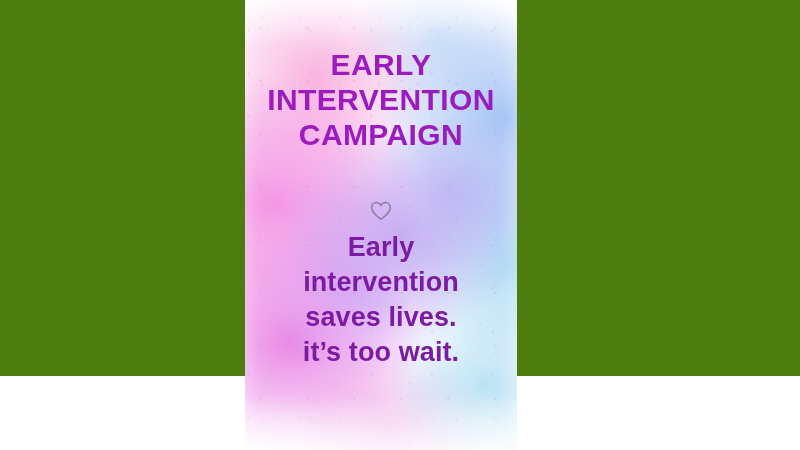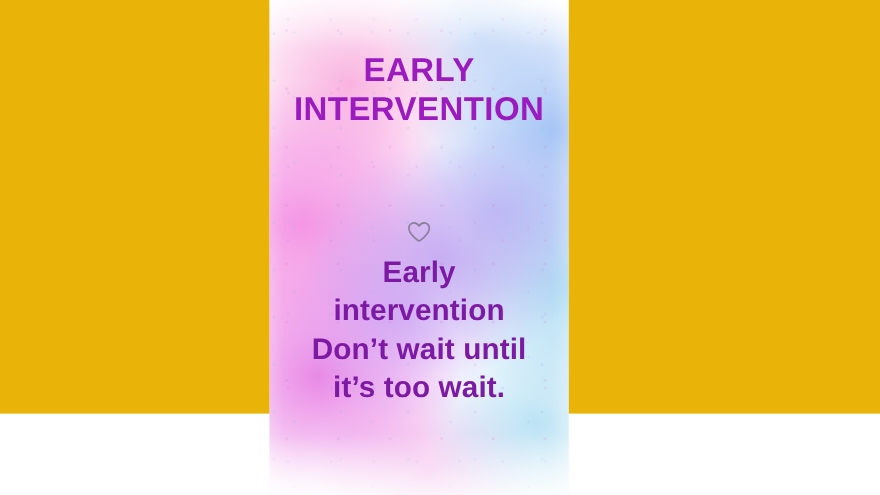--- a/index.html
+++ b/index.html
@@ -11,21 +11,21 @@
     width: 800px;
     height: 450px;
     overflow: hidden;
     font-family: "Liberation Sans", sans-serif;
   }
 
   #poster-canvas {
     position: relative;
     width: 800px;
     height: 376px;
-    background: #eab308;
+    background: #4d7c0f;
   }
 
   
   #artwork {
     position: absolute;
     left: 245px;
     top: 0px;
     width: 272px;
     height: 450px;
     overflow: hidden;
@@ -136,30 +136,31 @@
     <div class="wash wash-blue"></div>
     <div class="wash wash-violet"></div>
     <div class="wash wash-speckle"></div>
     <div class="wash wash-fade"></div>
 
     <div id="poster-content">
 
       <div id="headline">
         <span class="hl-line">EARLY</span>
         <span class="hl-line">INTERVENTION</span>
+        <span class="hl-line">CAMPAIGN</span>
       </div>
 
       <div id="heart-icon">
         <svg width="22" height="20" viewBox="0 0 22 20" fill="none" aria-hidden="true">
           <path d="M11 18.2 C11 18.2 1.7 12.3 1.7 6.6 C1.7 3.6 3.9 1.6 6.3 1.6 C8.2 1.6 9.9 2.7 11 4.4 C12.1 2.7 13.8 1.6 15.7 1.6 C18.1 1.6 20.3 3.6 20.3 6.6 C20.3 12.3 11 18.2 11 18.2 Z" stroke="#8a7f9b" stroke-width="1.5" stroke-linejoin="round" fill="none"></path>
         </svg>
       </div>
 
       <div id="body-copy">
         <span class="bc-line">Early</span>
         <span class="bc-line">intervention</span>
-        <span class="bc-line">Don’t wait until</span>
+        <span class="bc-line">saves lives.</span>
         <span class="bc-line">it’s too wait.</span>
       </div>
 
     </div>
   </div>
 </div>
 
 </body></html>

